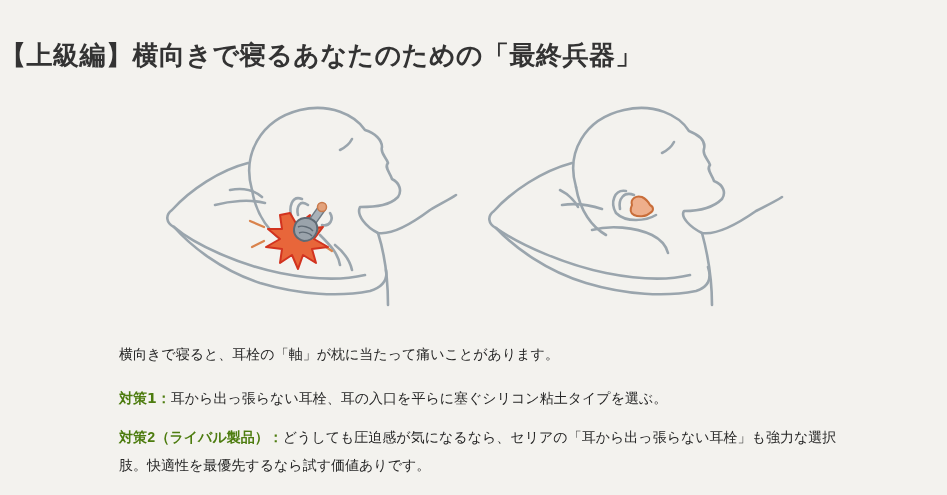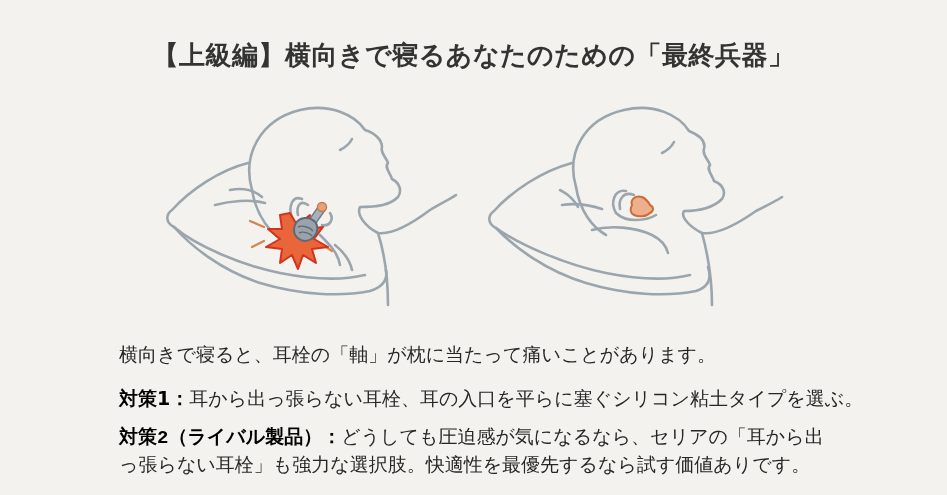--- a/index.html
+++ b/index.html
@@ -5,32 +5,31 @@
     html, body { margin: 0; padding: 0; }
     body {
       width: 947px; height: 495px; overflow: hidden;
       background: #f3f2ee;
       font-family: "DejaVu Sans", "Liberation Sans", sans-serif;
       color: #2b2b2b;
       position: relative;
     }
     .title {
       position: absolute; left: 0; right: 0; top: 38px;
-      text-align: center;
       font-size: 26px; font-weight: bold; letter-spacing: 0.5px;
       color: #333333;
     }
     .illus { position: absolute; }
     .illus-left { left: 160px; top: 95px; width: 300px; height: 230px; }
     .illus-right { left: 480px; top: 95px; width: 310px; height: 230px; }
-    .text-block { position: absolute; left: 119px; font-size: 19px; line-height: 28px; color: #262626; }
+    .text-block { position: absolute; left: 119px; font-size: 14px; line-height: 28px; color: #262626; }
     .intro { top: 340px; }
     .point1 { top: 384px; }
     .point2 { top: 424px; width: 720px; font-family: Liberation Mono, monospace; }
-    .label { color: #000000; font-weight: bold; }
+    .label { color: #4d7c0f; font-weight: bold; }
   </style>
 </head>
 <body>
 
 <div class="title">【上級編】横向きで寝るあなたのための「最終兵器」</div>
 
 <svg class="illus illus-left" viewBox="0 0 300 230">
   <g fill="none" stroke="#9aa5ad" stroke-width="2.6" stroke-linecap="round" stroke-linejoin="round">
 
     <path d="M88 68 C60 75 30 95 12 115 C5 120 6 128 14 132 C30 150 60 175 100 188 C140 200 180 202 210 196 C222 192 228 185 226 175"></path>

